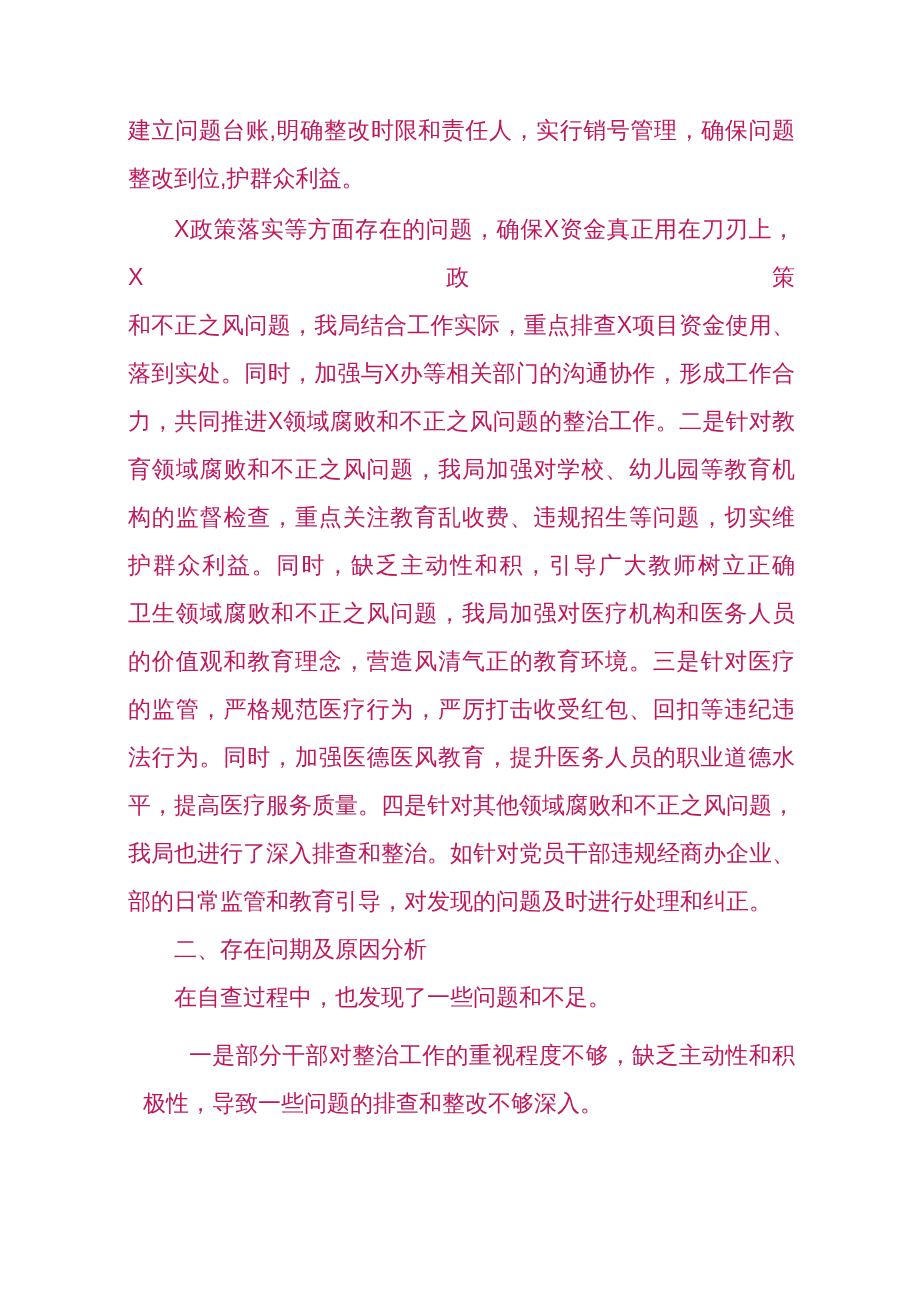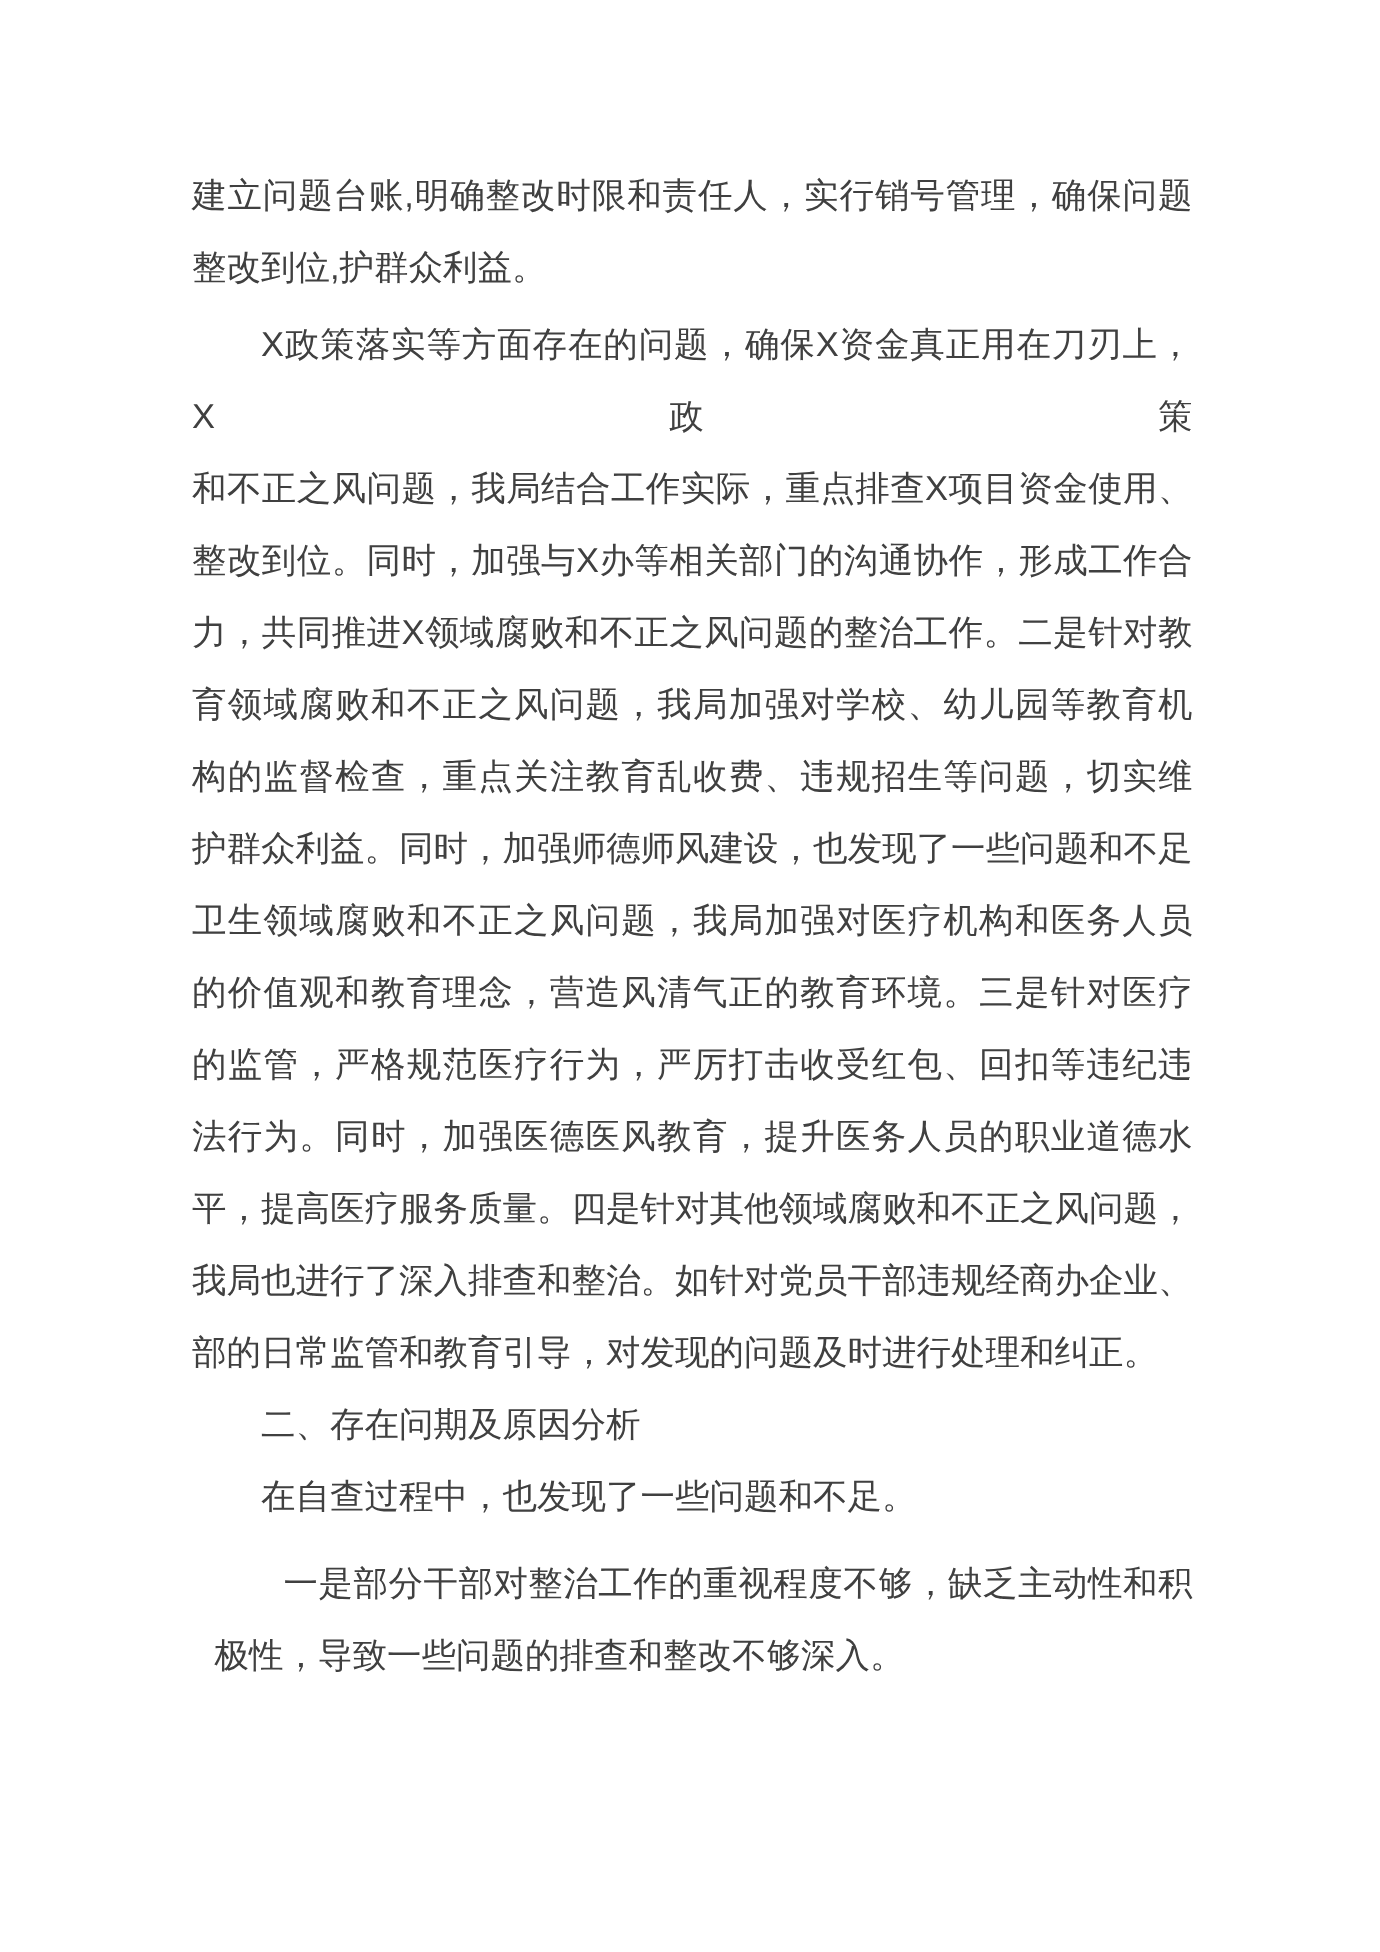--- a/index.html
+++ b/index.html
@@ -32,33 +32,33 @@
   .line.last {
     text-align-last: left;
   }
   .p.indent .line:first-child { text-indent: 2em; }
   .p.heading .line { font-weight: 400; }
 </style>
 </head>
 <body>
 
 <div class="page">
-  <div class="doc" id="doc" style="color: #404040;">
+  <div class="doc" id="doc" style="color: #be185d;">
       <div class="p">
         <div class="line">建立问题台账,明确整改时限和责任人，实行销号管理，确保问题</div>
         <div class="line last">整改到位,护群众利益。</div>
       </div>
       <div class="p indent sp-small">
         <div class="line">X政策落实等方面存在的问题，确保X资金真正用在刀刃上，X政策</div>
         <div class="line">和不正之风问题，我局结合工作实际，重点排查X项目资金使用、</div>
-        <div class="line">整改到位。同时，加强与X办等相关部门的沟通协作，形成工作合</div>
+        <div class="line">落到实处。同时，加强与X办等相关部门的沟通协作，形成工作合</div>
         <div class="line">力，共同推进X领域腐败和不正之风问题的整治工作。二是针对教</div>
         <div class="line">育领域腐败和不正之风问题，我局加强对学校、幼儿园等教育机</div>
         <div class="line">构的监督检查，重点关注教育乱收费、违规招生等问题，切实维</div>
-        <div class="line">护群众利益。同时，加强师德师风建设，也发现了一些问题和不足</div>
+        <div class="line">护群众利益。同时，缺乏主动性和积，引导广大教师树立正确</div>
         <div class="line">卫生领域腐败和不正之风问题，我局加强对医疗机构和医务人员</div>
         <div class="line">的价值观和教育理念，营造风清气正的教育环境。三是针对医疗</div>
         <div class="line">的监管，严格规范医疗行为，严厉打击收受红包、回扣等违纪违</div>
         <div class="line">法行为。同时，加强医德医风教育，提升医务人员的职业道德水</div>
         <div class="line">平，提高医疗服务质量。四是针对其他领域腐败和不正之风问题，</div>
         <div class="line">我局也进行了深入排查和整治。如针对党员干部违规经商办企业、</div>
         <div class="line last">部的日常监管和教育引导，对发现的问题及时进行处理和纠正。</div>
       </div>
       <div class="p indent heading">
         <div class="line last">二、存在问期及原因分析</div>

